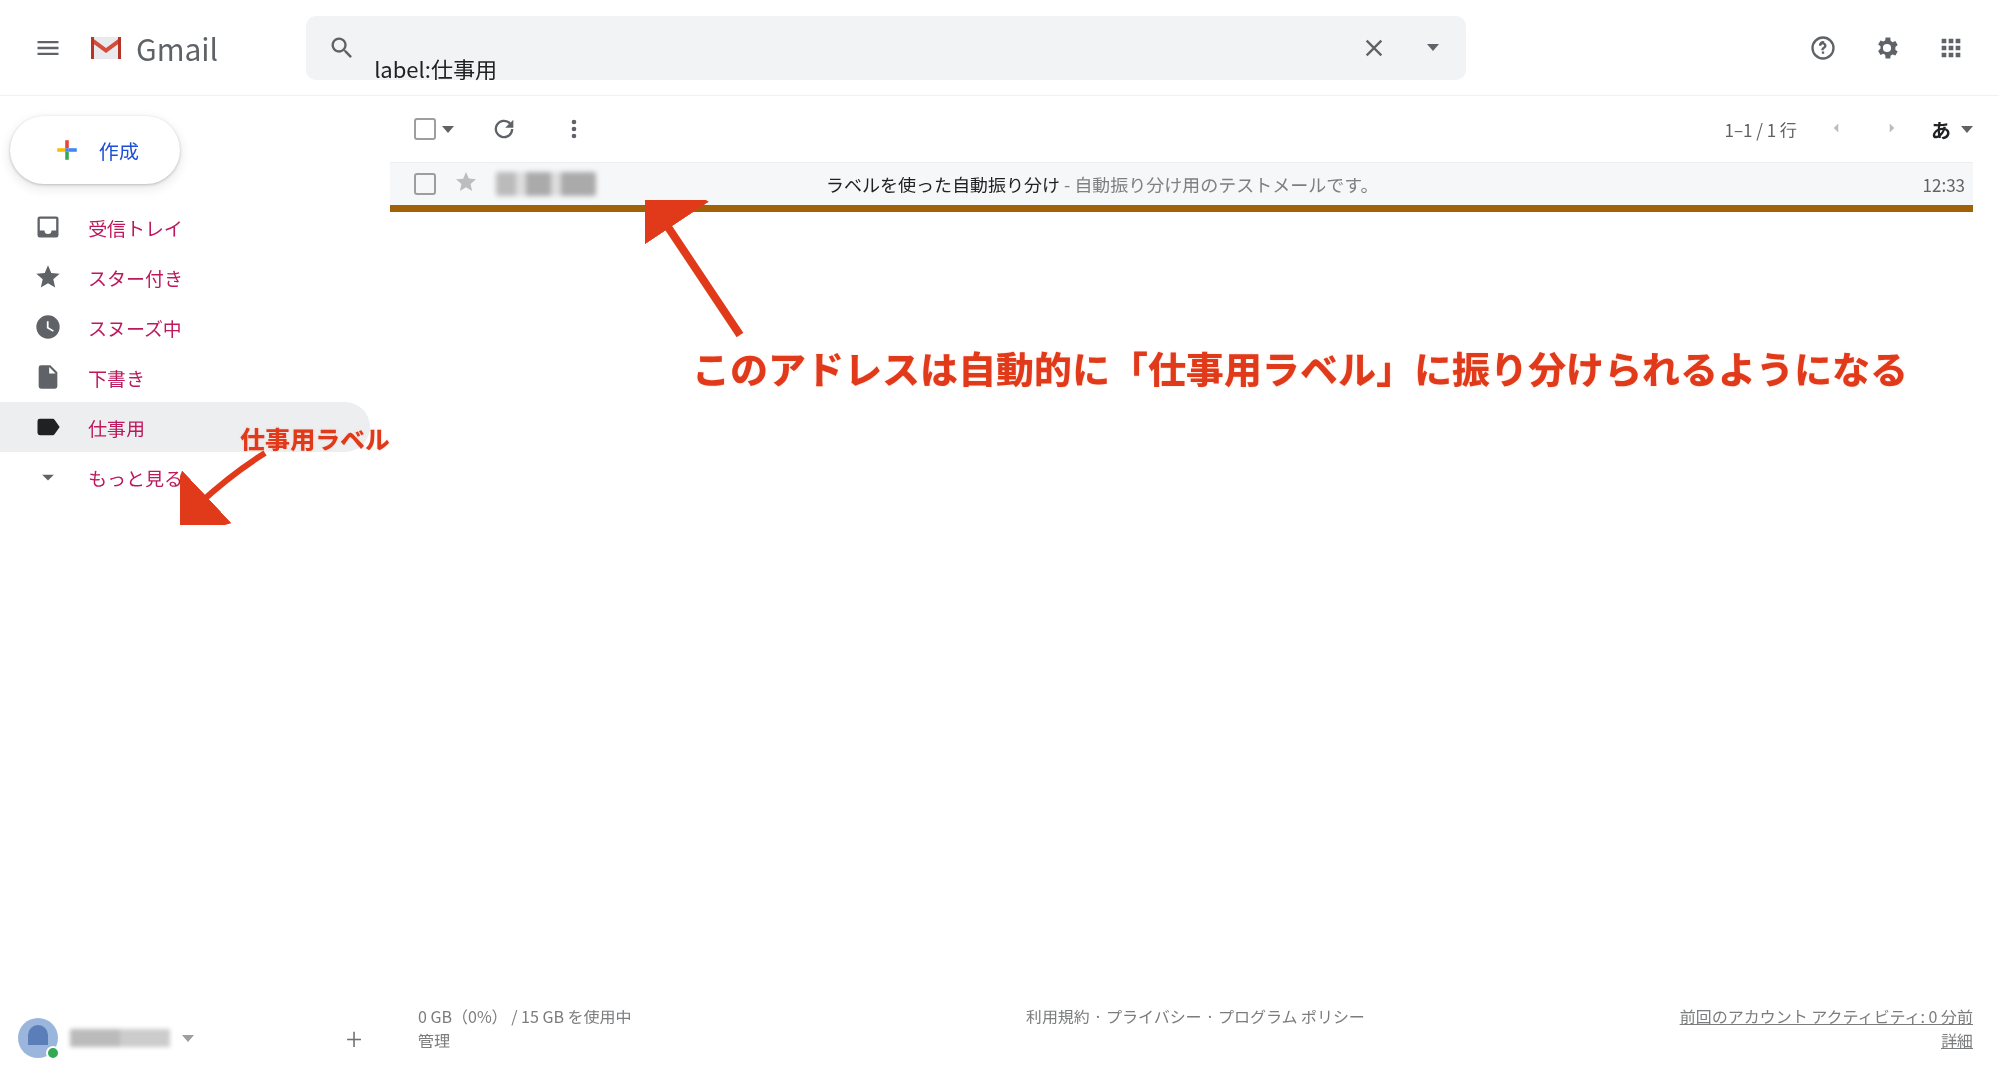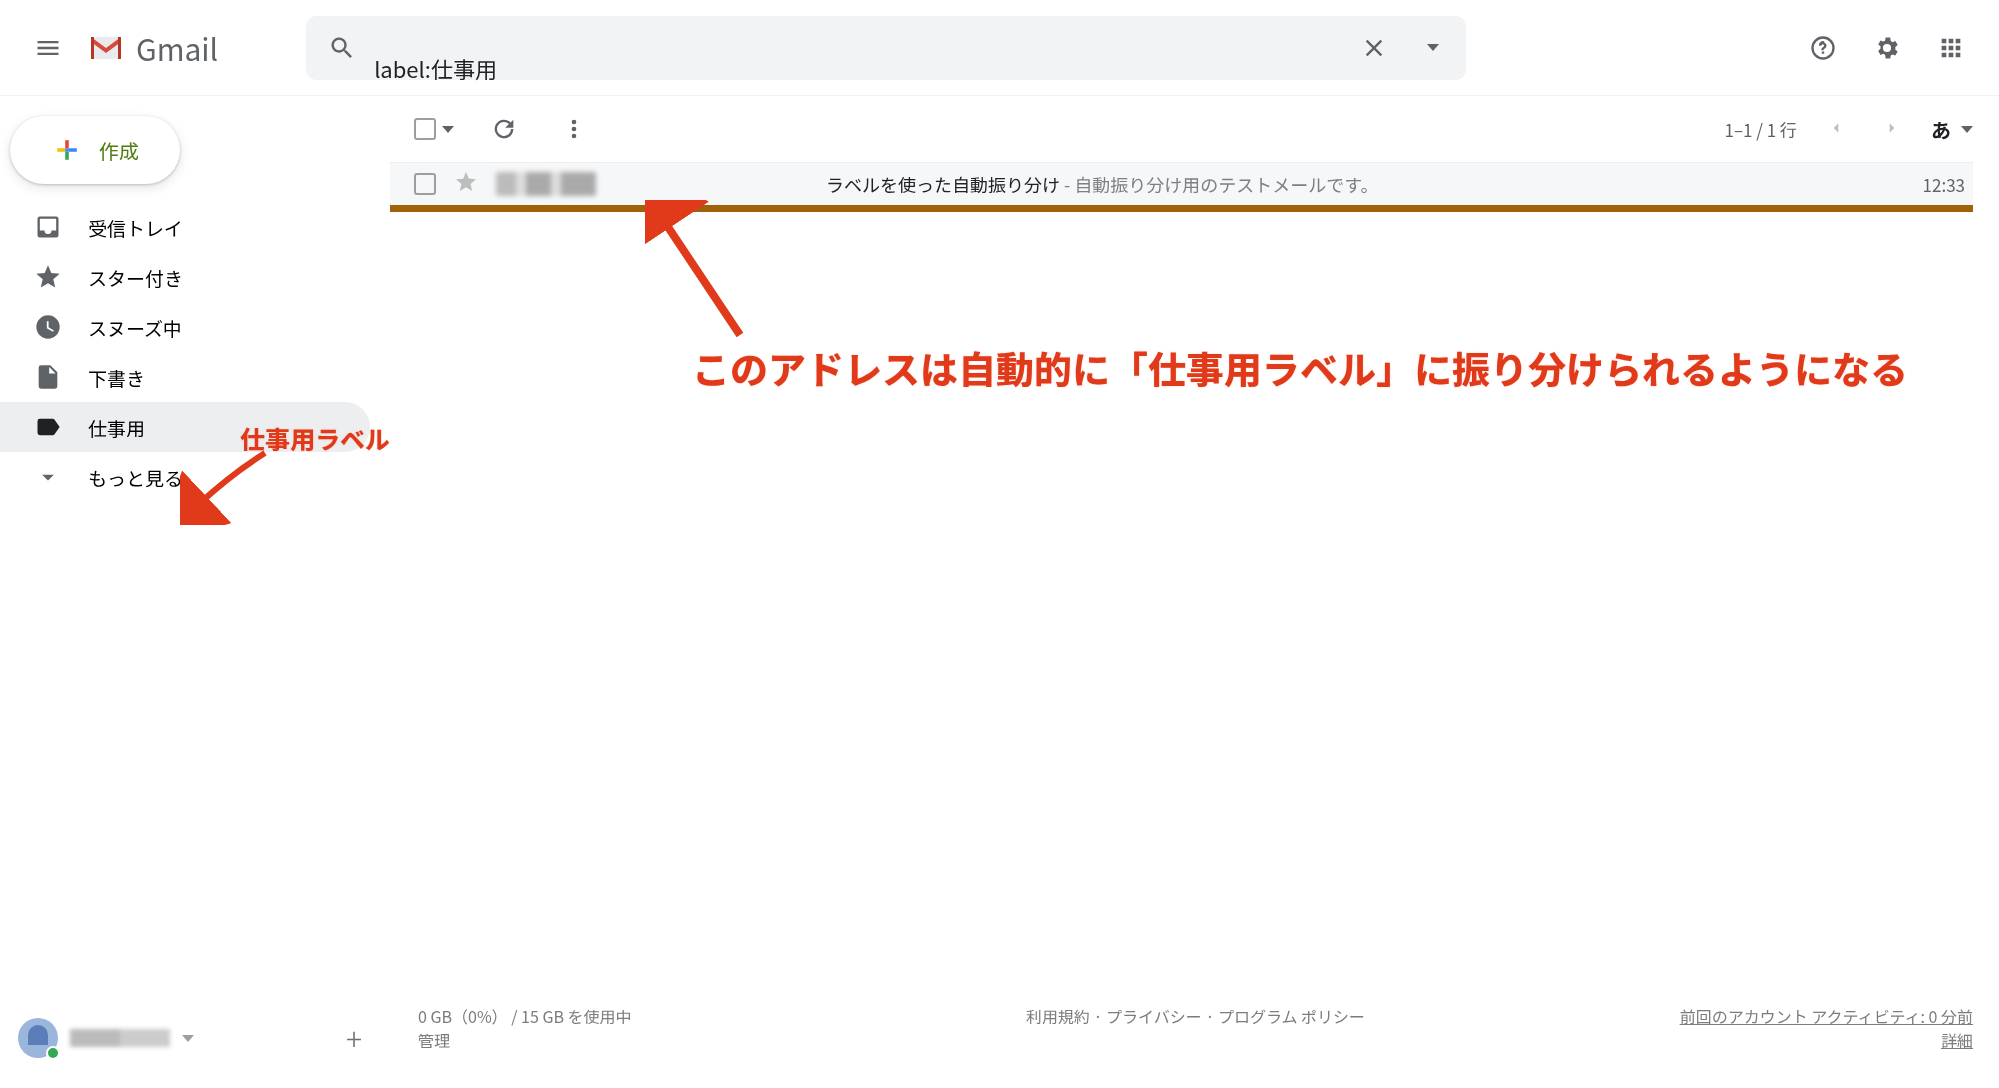--- a/index.html
+++ b/index.html
@@ -15,24 +15,24 @@
 .search-input { flex: 1; border: none; background: transparent; font-size: 22px; color: #202124; outline: none; padding-left: 4px; margin-top: 40px; }
 .search-clear { width: 56px; height: 56px; display: flex; align-items: center; justify-content: center; color: #5f6368; cursor: pointer; font-size: 22px; }
 .search-opts { width: 56px; height: 56px; display: flex; align-items: center; justify-content: center; color: #5f6368; cursor: pointer; }
 .header-right { margin-left: auto; display: flex; align-items: center; gap: 8px; }
 .icon-btn { width: 56px; height: 56px; display: flex; align-items: center; justify-content: center; border-radius: 50%; cursor: pointer; color: #5f6368; }
 
 
 .body-area { display: flex; height: calc(1088px - 96px); }
 .sidebar { width: 390px; padding-top: 12px; display: flex; flex-direction: column; }
 .compose { margin: 8px 0 18px 10px; height: 68px; width: 170px; border-radius: 36px; display: flex; align-items: center; justify-content: center; gap: 16px; box-shadow: 0 1px 3px rgba(60,64,67,.3), 0 4px 8px 3px rgba(60,64,67,.08); cursor: pointer; background: #fff; }
-.compose-label { font-size: 20px; color: #4d7c0f; letter-spacing: .2px; }
+.compose-label { font-size: 20px; color: #1d4ed8; letter-spacing: .2px; }
 .nav-item { display: flex; align-items: center; gap: 26px; height: 50px; padding-left: 34px; border-radius: 0 25px 25px 0; cursor: pointer; width: 370px; }
 .nav-item.active { background: #eceef0; font-weight: 700; }
-.nav-item .ni-label { font-size: 19px; color: #000000; }
+.nav-item .ni-label { font-size: 19px; color: #be185d; }
 .nav-item.active .ni-label { font-weight: 400; }
 
 
 .main { flex: 1; display: flex; flex-direction: column; padding-right: 26px; overflow: hidden; }
 .toolbar { height: 66px; display: flex; align-items: center; padding-left: 24px; }
 .tb-group { display: flex; align-items: center; gap: 30px; }
 .checkbox { width: 22px; height: 22px; border: 2px solid #9e9e9e; border-radius: 3px; cursor: pointer; }
 .tiny-caret { width: 0; height: 0; border-left: 6px solid transparent; border-right: 6px solid transparent; border-top: 7px solid #5f6368; margin-left: 6px; cursor: pointer; }
 .tb-icon { color: #5f6368; cursor: pointer; display: flex; align-items: center; justify-content: center; width: 40px; height: 40px; }
 .toolbar-right { margin-left: auto; display: flex; align-items: center; gap: 22px; color: #616161; font-size: 17px; }

